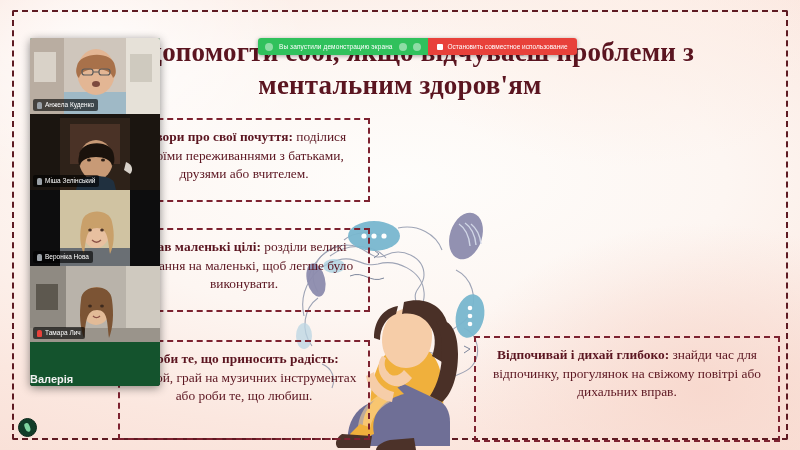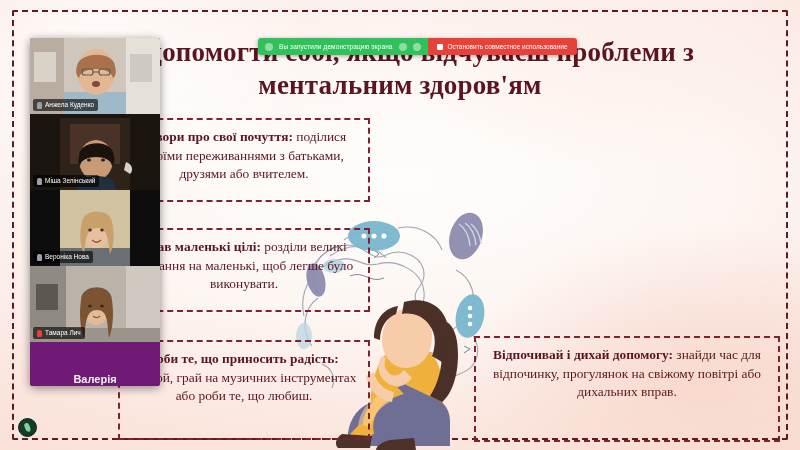--- a/index.html
+++ b/index.html
@@ -57,22 +57,22 @@
     font-family:"Liberation Sans", sans-serif;}
   .vtile{position:relative;width:130px;height:76px;overflow:hidden;background:#111;}
   .vtile.active{outline:2px solid #1ec97a;outline-offset:-2px;}
   .vtile .vid{position:absolute;inset:0;}
   .namebar{position:absolute;left:3px;bottom:3px;max-width:118px;
     background:rgba(0,0,0,.62);color:#fff;font-size:6.5px;line-height:10px;
     padding:1px 4px;border-radius:2px;white-space:nowrap;overflow:hidden;
     display:flex;align-items:center;gap:3px;}
   .mic{width:5px;height:7px;background:#e8413a;border-radius:2px 2px 1px 1px;flex:none;}
   .mic.on{background:#9aa0a6;}
-  .avatar-tile{position:relative;width:130px;height:74px;background:#701a75;
-    display:flex;align-items:center;justify-content:center;}
+  .avatar-tile{position:relative;width:130px;height:74px;background:#14532d;
+    display:flex;align-items:center;}
   .avatar-tile .bigname{color:#f1f1f1;font-size:11px;font-weight:bold;}
 
   
   .sharebar{position:absolute;left:258px;top:38px;height:17px;
     display:flex;align-items:stretch;border-radius:3px;overflow:hidden;
     box-shadow:0 1px 4px rgba(0,0,0,.35);
     font-family:"Liberation Sans", sans-serif;}
   .sharebar .green{background:#30c15c;display:flex;align-items:center;gap:6px;
     padding:0 7px;color:#fff;font-size:6.5px;white-space:nowrap;}
   .sharebar .green .lbl{letter-spacing:.1px;}
@@ -161,21 +161,21 @@
   <div class="tip t1">
     <b>Говори про свої почуття:</b><span> поділися своїми переживаннями з батьками, друзями або вчителем.</span>
   </div>
   <div class="tip t3">
     <b>Став маленькі цілі:</b><span> розділи великі завдання на маленькі, щоб легше було виконувати.</span>
   </div>
   <div class="tip t5">
     <b>Роби те, що приносить радість:</b><span> малюй, грай на музичних інструментах або роби те, що любиш.</span>
   </div>
   <div class="tip t6">
-    <b>Відпочивай і дихай допомогу:</b><span> знайди час для відпочинку, прогулянок на свіжому повітрі або дихальних вправ.</span>
+    <b>Відпочивай і дихай глибоко:</b><span> знайди час для відпочинку, прогулянок на свіжому повітрі або дихальних вправ.</span>
   </div>
 
   <div class="filmstrip">
 
     <div class="vtile active">
       <svg class="vid" viewBox="0 0 130 76" preserveAspectRatio="none">
         <rect width="130" height="76" fill="#cfc6bc"></rect>
         <rect x="0" y="0" width="34" height="76" fill="#b9ada1"></rect>
         <rect x="4" y="14" width="22" height="30" fill="#d9d2c8"></rect>
         <rect x="96" y="0" width="34" height="76" fill="#e6e1d8"></rect>

